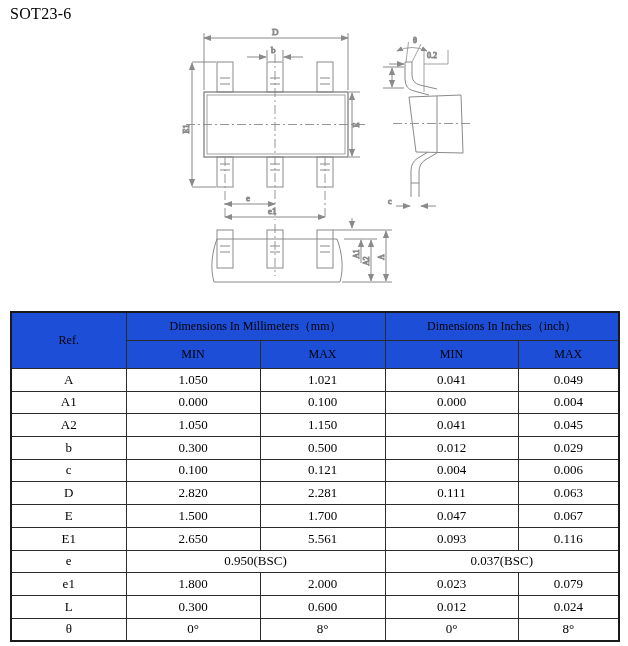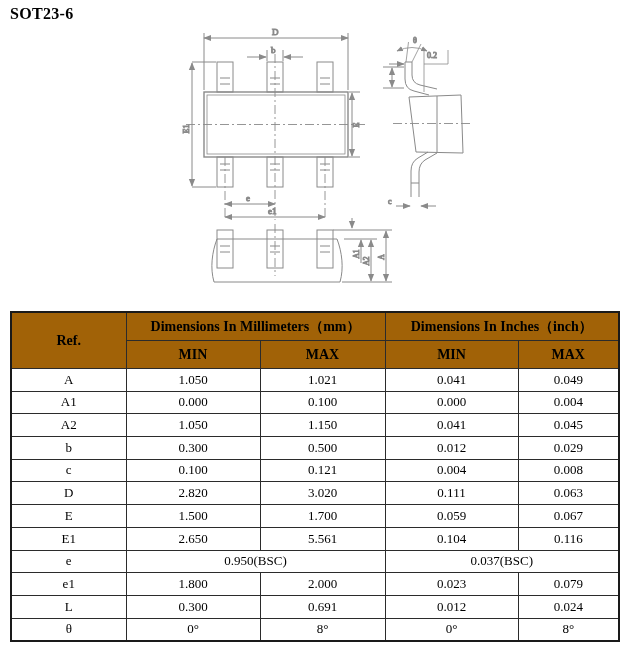--- a/index.html
+++ b/index.html
@@ -2,41 +2,41 @@
 <html><head>
 <meta charset="utf-8">
 <style>
   html,body{margin:0;padding:0;}
   body{
     width:628px;height:646px;position:relative;background:#ffffff;
     font-family:"Liberation Serif", serif;color:#000;overflow:hidden;
   }
   .page-title{
     position:absolute;left:10px;top:5px;
-    font-size:16px;font-weight:bold;letter-spacing:.3px;color:#000;text-align:right;
+    font-size:16px;font-weight:normal;letter-spacing:.3px;color:#000;text-align:right;
   }
   .drawing{position:absolute;left:0;top:0;}
   svg text{
     font-family:"Liberation Serif", serif;
     fill:#6e6e6e;
   }
   .dim-table{
     position:absolute;left:10px;top:311px;width:608px;
     border-collapse:collapse;table-layout:fixed;
     font-size:13px;color:#000;
   }
   .dim-table th,.dim-table td{
     border:1px solid #2b2b2b;
     text-align:center;vertical-align:middle;
     padding:0;line-height:1.1;
     overflow:hidden;white-space:nowrap;
   }
   .dim-table{border:2px solid #1a1a1a;}
   .dim-table thead th{
-    background:#a16207;font-weight:bold;height:27px;font-size:14px;
+    background:#1d4ed8;font-weight:normal;height:27px;font-size:12px;
   }
   .dim-table tbody td{height:21.7px;font-weight:normal;}
   .dim-table tbody td.ref{font-size:13px;}
 </style>
 </head>
 <body>
 
 <div class="page-title">SOT23-6</div>
 
 <svg class="drawing" width="628" height="308" viewBox="0 0 628 308">
@@ -227,59 +227,59 @@
         <td>0.300</td>
         <td>0.500</td>
         <td>0.012</td>
         <td>0.029</td>
       </tr>
       <tr>
         <td class="ref">c</td>
         <td>0.100</td>
         <td>0.121</td>
         <td>0.004</td>
-        <td>0.008</td>
+        <td>0.006</td>
       </tr>
       <tr>
         <td class="ref">D</td>
         <td>2.820</td>
-        <td>3.020</td>
+        <td>2.281</td>
         <td>0.111</td>
         <td>0.063</td>
       </tr>
       <tr>
         <td class="ref">E</td>
         <td>1.500</td>
         <td>1.700</td>
-        <td>0.059</td>
+        <td>0.047</td>
         <td>0.067</td>
       </tr>
       <tr>
         <td class="ref">E1</td>
         <td>2.650</td>
         <td>5.561</td>
-        <td>0.104</td>
+        <td>0.093</td>
         <td>0.116</td>
       </tr>
       <tr>
         <td class="ref">e</td>
         <td colspan="2">0.950(BSC)</td>
         <td colspan="2">0.037(BSC)</td>
       </tr>
       <tr>
         <td class="ref">e1</td>
         <td>1.800</td>
         <td>2.000</td>
         <td>0.023</td>
         <td>0.079</td>
       </tr>
       <tr>
         <td class="ref">L</td>
         <td>0.300</td>
-        <td>0.691</td>
+        <td>0.600</td>
         <td>0.012</td>
         <td>0.024</td>
       </tr>
       <tr>
         <td class="ref">θ</td>
         <td>0°</td>
         <td>8°</td>
         <td>0°</td>
         <td>8°</td>
       </tr>

